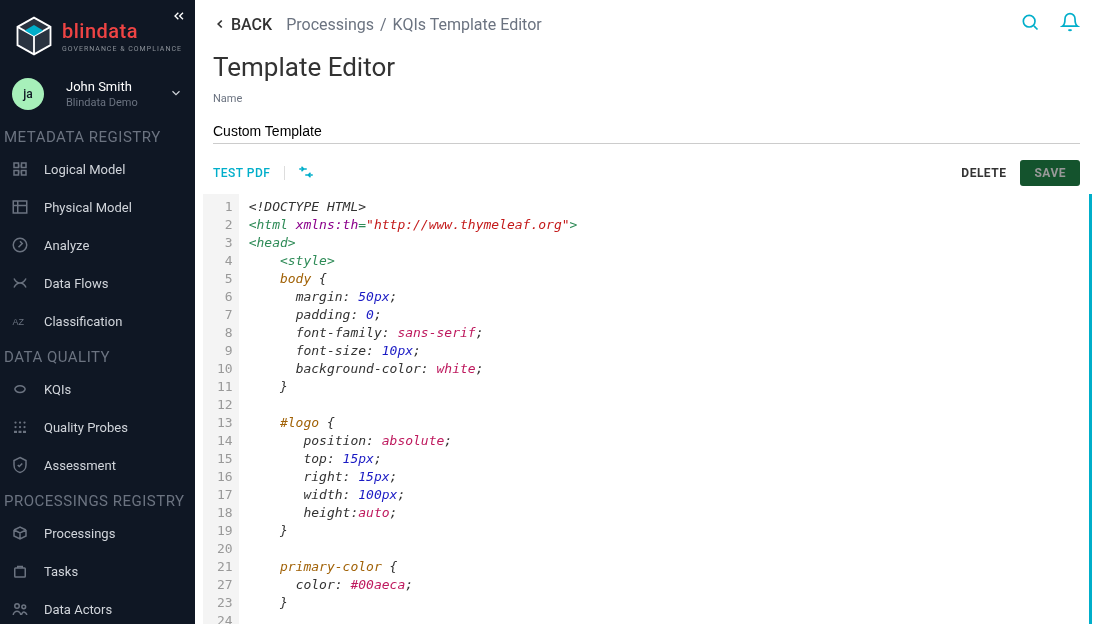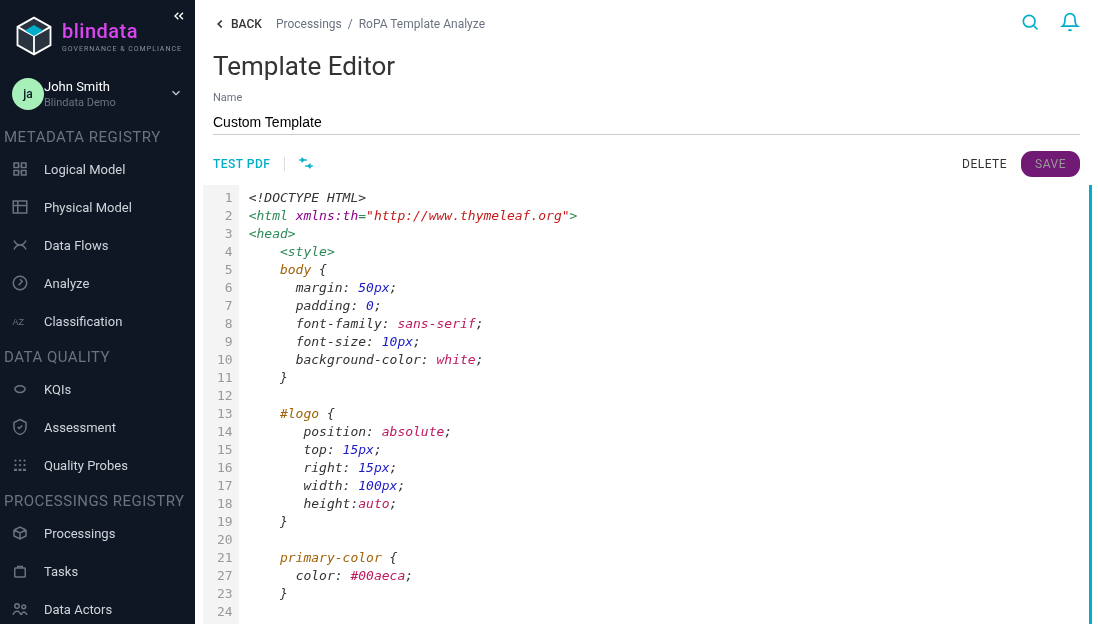--- a/index.html
+++ b/index.html
@@ -5,54 +5,54 @@
 * { margin: 0; padding: 0; box-sizing: border-box; }
 body { font-family: -apple-system, BlinkMacSystemFont, "Segoe UI", Roboto, sans-serif; font-size: 14px; color: #333; background: #fff; overflow: hidden; }
 .app { display: flex; width: 1098px; height: 624px; }
 
 
 .sidebar { width: 195px; background: #0f1724; color: #d1d5db; display: flex; flex-direction: column; flex-shrink: 0; position: relative; }
 .collapse-btn { position: absolute; top: 8px; right: 8px; color: #fff; cursor: pointer; }
 .logo-block { display: flex; align-items: center; padding: 14px 12px 10px; }
 .logo-mark { width: 44px; height: 44px; display: flex; align-items: center; justify-content: center; }
 .logo-text { margin-left: 6px; }
-.logo-text .brand { font-size: 20px; font-weight: 500; color: #d946ef; letter-spacing: 0.5px; }
+.logo-text .brand { font-size: 20px; font-weight: 500; color: #ef4444; letter-spacing: 0.5px; }
 .logo-text .tagline { font-size: 7px; color: #8b9199; letter-spacing: 1px; margin-top: 2px; }
 .user-block { display: flex; align-items: center; padding: 10px 12px; cursor: pointer; }
 .avatar { width: 32px; height: 32px; border-radius: 50%; background: #a7f0ba; color: #0f1724; font-size: 12px; font-weight: 500; display: flex; align-items: center; justify-content: center; text-transform: lowercase; }
-.user-info { margin-left: 0; flex: 1; }
+.user-info { margin-left: 22px; flex: 1; }
 .user-name { font-size: 13px; color: #fff; }
 .user-org { font-size: 11px; color: #6b7380; margin-top: 2px; }
 .chevron { color: #d1d5db; }
 .section-label { font-size: 15px; color: #6b7380; padding: 8px 10px 4px 4px; letter-spacing: 0.5px; text-transform: uppercase; }
 .nav-item { display: flex; align-items: center; padding: 9px 12px 9px 10px; font-size: 13px; color: #d1d5db; cursor: pointer; }
 .nav-icon { width: 20px; height: 20px; margin-right: 14px; display: flex; align-items: center; justify-content: center; color: #6b7380; }
 .nav-icon svg { width: 18px; height: 18px; }
 
 
 .main { flex: 1; display: flex; flex-direction: column; background: #fff; min-width: 0; }
-.topbar { display: flex; align-items: center; padding: 12px 18px 10px; font-size: 12px; color: #555; }
+.topbar { display: flex; align-items: center; padding: 12px 18px 10px; font-size: 16px; color: #555; }
 .back-btn { display: flex; align-items: center; cursor: pointer; color: #333; font-weight: 500; margin-right: 14px; }
 .back-btn svg { margin-right: 4px; }
 .crumb-link { color: #6b7380; cursor: pointer; }
 .crumb-sep { margin: 0 6px; color: #6b7380; }
 .crumb-current { color: #6b7380; }
 .top-icons { margin-left: auto; display: flex; gap: 20px; }
 .top-icon { color: #00aeca; cursor: pointer; }
 .page-title { font-size: 26px; font-weight: 400; color: #333; padding: 6px 18px 10px; }
 .field-block { padding: 0 18px 6px; }
-.field-label { font-size: 11px; color: #6b7380; margin-bottom: 6px; }
+.field-label { font-size: 11px; color: #6b7380; margin-bottom: 14px; }
 .field-input { width: 100%; border: none; border-bottom: 1px solid #ccc; padding: 4px 0; font-size: 14px; outline: none; background: transparent; }
 .toolbar { display: flex; align-items: center; padding: 10px 18px 8px; }
 .test-btn { color: #00aeca; font-size: 12px; font-weight: 500; letter-spacing: 0.5px; cursor: pointer; padding-right: 14px; border-right: 1px solid #ddd; margin-right: 12px; }
 .fmt-btn { color: #00aeca; cursor: pointer; }
 .spacer { flex: 1; }
-.action-btn { font-size: 12px; font-weight: 400; letter-spacing: 0.5px; padding: 6px 14px; cursor: pointer; }
+.action-btn { font-size: 12px; font-weight: 700; letter-spacing: 0.5px; padding: 6px 14px; cursor: pointer; }
 .delete-btn { color: #333; }
-.save-btn { color: #999; background: #701a75; border-radius: 11px; cursor: not-allowed; text-align: right; }
+.save-btn { color: #999; background: #14532d; border-radius: 3px; cursor: not-allowed; text-align: right; }
 
 
 .editor { flex: 1; display: flex; font-family: "Consolas", "Monaco", monospace; font-size: 13px; overflow: auto; border-right: 3px solid #00aeca; margin: 0 6px 0 8px; }
 .gutter { background: #f4f4f4; color: #999; text-align: right; padding: 4px 6px 4px 14px; user-select: none; line-height: 18px; }
 .code { padding: 4px 10px; line-height: 18px; white-space: pre; flex: 1; font-style: italic; }
 .t-tag { color: #2e8b57; text-align: right; }
 .t-attr { color: #8b008b; }
 .t-str { color: #c41a1a; }
 .t-sel { color: #a16207; }
 .t-prop { color: #333; }
@@ -116,76 +116,76 @@
               <rect x="3" y="4" width="18" height="16"></rect>
               <line x1="3" y1="10" x2="21" y2="10"></line>
               <line x1="9" y1="4" x2="9" y2="20"></line>
             </svg>
           </span>
           <span>Physical Model</span>
         </div>
         <div class="nav-item">
           <span class="nav-icon">
             <svg viewBox="0 0 24 24" fill="none" stroke="currentColor" stroke-width="2">
-              <path d="M4 18c4-8 12-8 16 0M4 6c4 8 12 8 16 0"></path>
-            </svg>
-          </span>
-          <span>Data Flows</span>
-        </div>
-        <div class="nav-item">
-          <span class="nav-icon">
-            <svg viewBox="0 0 24 24" fill="none" stroke="currentColor" stroke-width="2">
               <circle cx="12" cy="12" r="9"></circle>
               <path d="M12 7l3 3-5 5"></path>
             </svg>
           </span>
           <span>Analyze</span>
         </div>
         <div class="nav-item">
           <span class="nav-icon">
+            <svg viewBox="0 0 24 24" fill="none" stroke="currentColor" stroke-width="2">
+              <path d="M4 18c4-8 12-8 16 0M4 6c4 8 12 8 16 0"></path>
+            </svg>
+          </span>
+          <span>Data Flows</span>
+        </div>
+        <div class="nav-item">
+          <span class="nav-icon">
             <svg viewBox="0 0 24 24" fill="currentColor">
               <text x="2" y="17" font-size="12" font-family="sans-serif">AZ</text>
             </svg>
           </span>
           <span>Classification</span>
         </div>
         <div class="section-label">DATA QUALITY</div>
         <div class="nav-item">
           <span class="nav-icon">
             <svg viewBox="0 0 24 24" fill="none" stroke="currentColor" stroke-width="2">
               <path d="M5 12c2-6 12-6 14 0M5 12c2 6 12 6 14 0"></path>
             </svg>
           </span>
           <span>KQIs</span>
-        </div>
-        <div class="nav-item">
-          <span class="nav-icon">
-            <svg viewBox="0 0 24 24" fill="currentColor">
-              <path d="M12 2l8 4v6c0 5-3.5 9-8 10-4.5-1-8-5-8-10V6l8-4z" fill="none" stroke="currentColor" stroke-width="2"></path>
-              <path d="M9 12l2 2 4-4" stroke="currentColor" stroke-width="2" fill="none"></path>
-            </svg>
-          </span>
-          <span>Assessment</span>
         </div>
         <div class="nav-item">
           <span class="nav-icon">
             <svg viewBox="0 0 24 24" fill="currentColor">
               <circle cx="6" cy="6" r="1.5"></circle>
               <circle cx="12" cy="6" r="1.5"></circle>
               <circle cx="18" cy="6" r="1.5"></circle>
               <circle cx="6" cy="12" r="1.5"></circle>
               <circle cx="12" cy="12" r="1.5"></circle>
               <circle cx="18" cy="12" r="1.5"></circle>
               <rect x="4" y="17" width="4" height="3"></rect>
               <rect x="10" y="17" width="4" height="3"></rect>
               <rect x="16" y="17" width="4" height="3"></rect>
             </svg>
           </span>
           <span>Quality Probes</span>
         </div>
+        <div class="nav-item">
+          <span class="nav-icon">
+            <svg viewBox="0 0 24 24" fill="currentColor">
+              <path d="M12 2l8 4v6c0 5-3.5 9-8 10-4.5-1-8-5-8-10V6l8-4z" fill="none" stroke="currentColor" stroke-width="2"></path>
+              <path d="M9 12l2 2 4-4" stroke="currentColor" stroke-width="2" fill="none"></path>
+            </svg>
+          </span>
+          <span>Assessment</span>
+        </div>
         <div class="section-label">PROCESSINGS REGISTRY</div>
         <div class="nav-item">
           <span class="nav-icon">
             <svg viewBox="0 0 24 24" fill="none" stroke="currentColor" stroke-width="2">
               <path d="M4 8l8-4 8 4M4 8v8l8 4 8-4V8M4 8l8 4 8-4M12 12v8"></path>
             </svg>
           </span>
           <span>Processings</span>
         </div>
         <div class="nav-item">
@@ -223,21 +223,21 @@
   <main class="main">
     <div class="topbar">
       <div class="back-btn">
         <svg width="14" height="14" viewBox="0 0 24 24" fill="none" stroke="currentColor" stroke-width="3">
             <polyline points="15 18 9 12 15 6"></polyline>
           </svg>
         <span>BACK</span>
       </div>
       <span class="crumb-link">Processings</span>
       <span class="crumb-sep">/</span>
-      <span class="crumb-current">RoPA Template Analyze</span>
+      <span class="crumb-current">KQIs Template Editor</span>
       <div class="top-icons">
         <div class="top-icon">
           <svg width="20" height="20" viewBox="0 0 24 24" fill="none" stroke="currentColor" stroke-width="2">
               <circle cx="11" cy="11" r="7"></circle>
               <line x1="21" y1="21" x2="16.65" y2="16.65"></line>
             </svg>
         </div>
         <div class="top-icon">
           <svg width="20" height="20" viewBox="0 0 24 24" fill="none" stroke="currentColor" stroke-width="2">
               <path d="M18 8a6 6 0 0 0-12 0c0 7-3 9-3 9h18s-3-2-3-9"></path>

